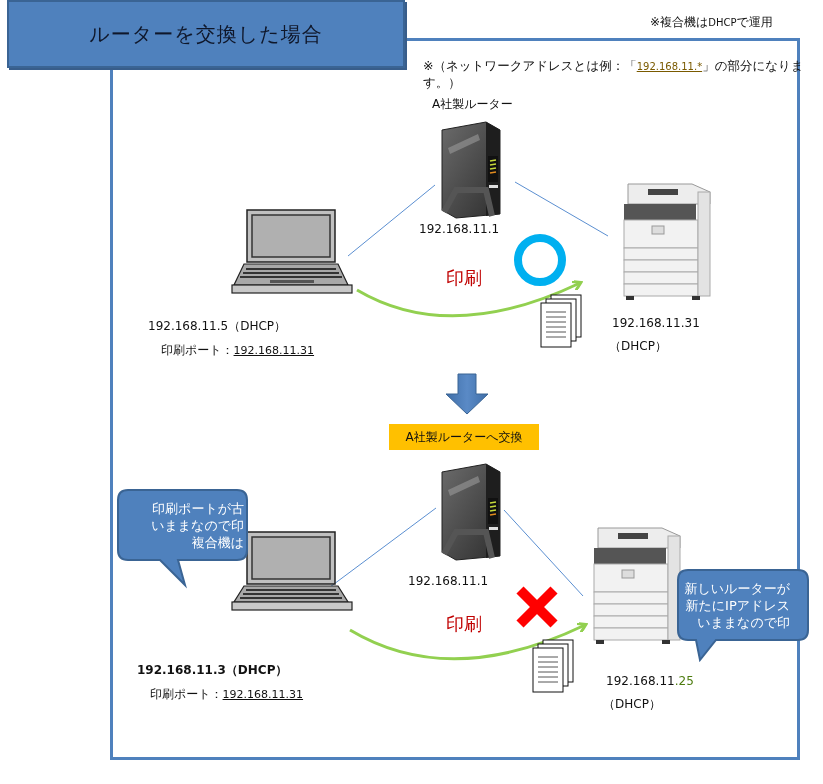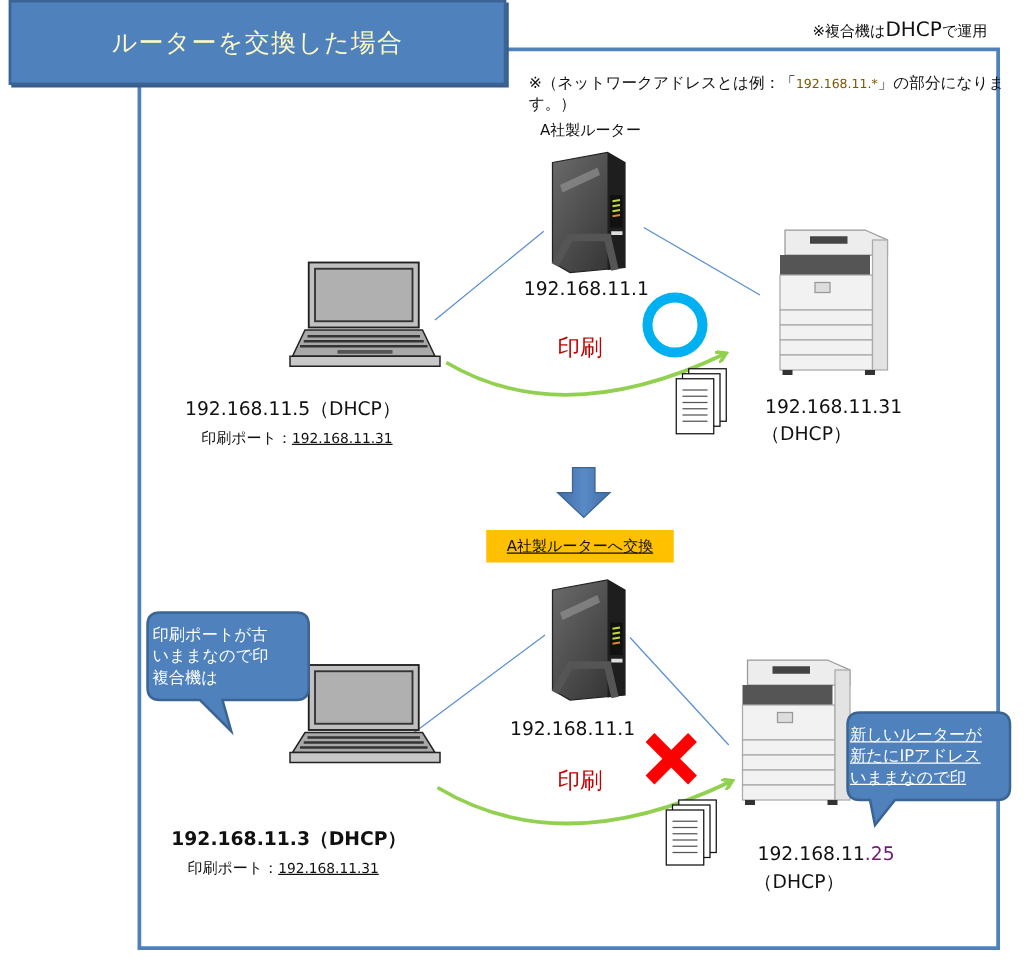--- a/index.html
+++ b/index.html
@@ -2,36 +2,36 @@
 <html><head>
 <meta charset="utf-8">
 <style>
   html, body { margin:0; padding:0; background:#ffffff; }
   body { width:823px; height:784px; position:relative; overflow:hidden;
          font-family:"DejaVu Sans", "Liberation Sans", sans-serif; color:#111; }
   .frame { position:absolute; left:110px; top:38px; width:690px; height:722px;
            border:3px solid #4f81bd; box-sizing:border-box; background:#fff; }
   .title-box { position:absolute; left:7px; top:0; width:398px; height:68px;
                background:#4f81bd; border:2px solid #3a6494; box-sizing:border-box;
-               box-shadow:2px 2px 0 #385d8a; color:#fef9c3; font-size:20px;
+               box-shadow:2px 2px 0 #385d8a; color:#0f172a; font-size:20px;
                display:flex; align-items:center; justify-content:center; letter-spacing:1px; }
   .note-top { position:absolute; left:650px; top:14px; font-size:12px; }
-  .note-top .small { font-size:16px; }
+  .note-top .small { font-size:10px; }
   .note-net { position:absolute; left:423px; top:58px; font-size:12.5px; }
-  .note-net .ip { font-size:10px; color:#7a5a00; }
+  .note-net .ip { font-size:10px; color:#7a5a00;text-decoration:underline; }
   .router-label { position:absolute; left:432px; top:96px; font-size:12px; }
-  .ip-big { position:absolute; font-size:15px; color:#111; }
+  .ip-big { position:absolute; font-size:12px; color:#111; }
   .ip-sub { position:absolute; font-size:12px; }
   .ip-sub u { font-size:11px; }
   .print-label { position:absolute; font-size:18px; color:#c00000; }
   .exchange-tag { position:absolute; left:389px; top:424px; width:150px; height:26px;
                   background:#ffc000; font-size:12px; display:flex; align-items:center;
-                  justify-content:center;text-decoration:underline; }
-  .bubble-text { position:absolute; color:#fff; font-size:13px; text-align:left; line-height:17px; }
-  .red { color:#701a75; }
+                  justify-content:center; }
+  .bubble-text { position:absolute; color:#fff; font-size:13px; text-align:right; line-height:17px; }
+  .red { color:#4d7c0f; }
   svg { position:absolute; left:0; top:0; }
 </style>
 </head>
 <body>
 
 <div class="frame"></div>
 
 <div class="title-box">ルーターを交換した場合</div>
 
 <div class="note-top">
@@ -202,21 +202,21 @@
   <div>印刷ポートが古</div>
   <div>いままなので印</div>
   <div>複合機は</div>
 </div>
 <div class="ip-big" style="left:408px; top:574px;">192.168.11.1</div>
 <div class="print-label" style="left:446px; top:612px;">印刷</div>
 <div class="ip-big" style="left:137px; top:662px;font-weight:bold;">192.168.11.3（DHCP）</div>
 <div class="ip-sub" style="left:150px; top:686px;">
   <span>印刷ポート：</span><u>192.168.11.31</u>
 </div>
-<div class="bubble-text" style="left:680px; top:580px; width:110px;text-decoration:underline;">
+<div class="bubble-text" style="left:680px; top:580px; width:110px;">
   <div>新しいルーターが</div>
   <div>新たにIPアドレス</div>
   <div>いままなので印</div>
 </div>
 <div class="ip-big" style="left:606px; top:674px;">
   <span>192.168.11</span><span class="red">.25</span>
 </div>
 <div class="ip-big" style="left:603px; top:696px;">（DHCP）</div>
 
 </body></html>

